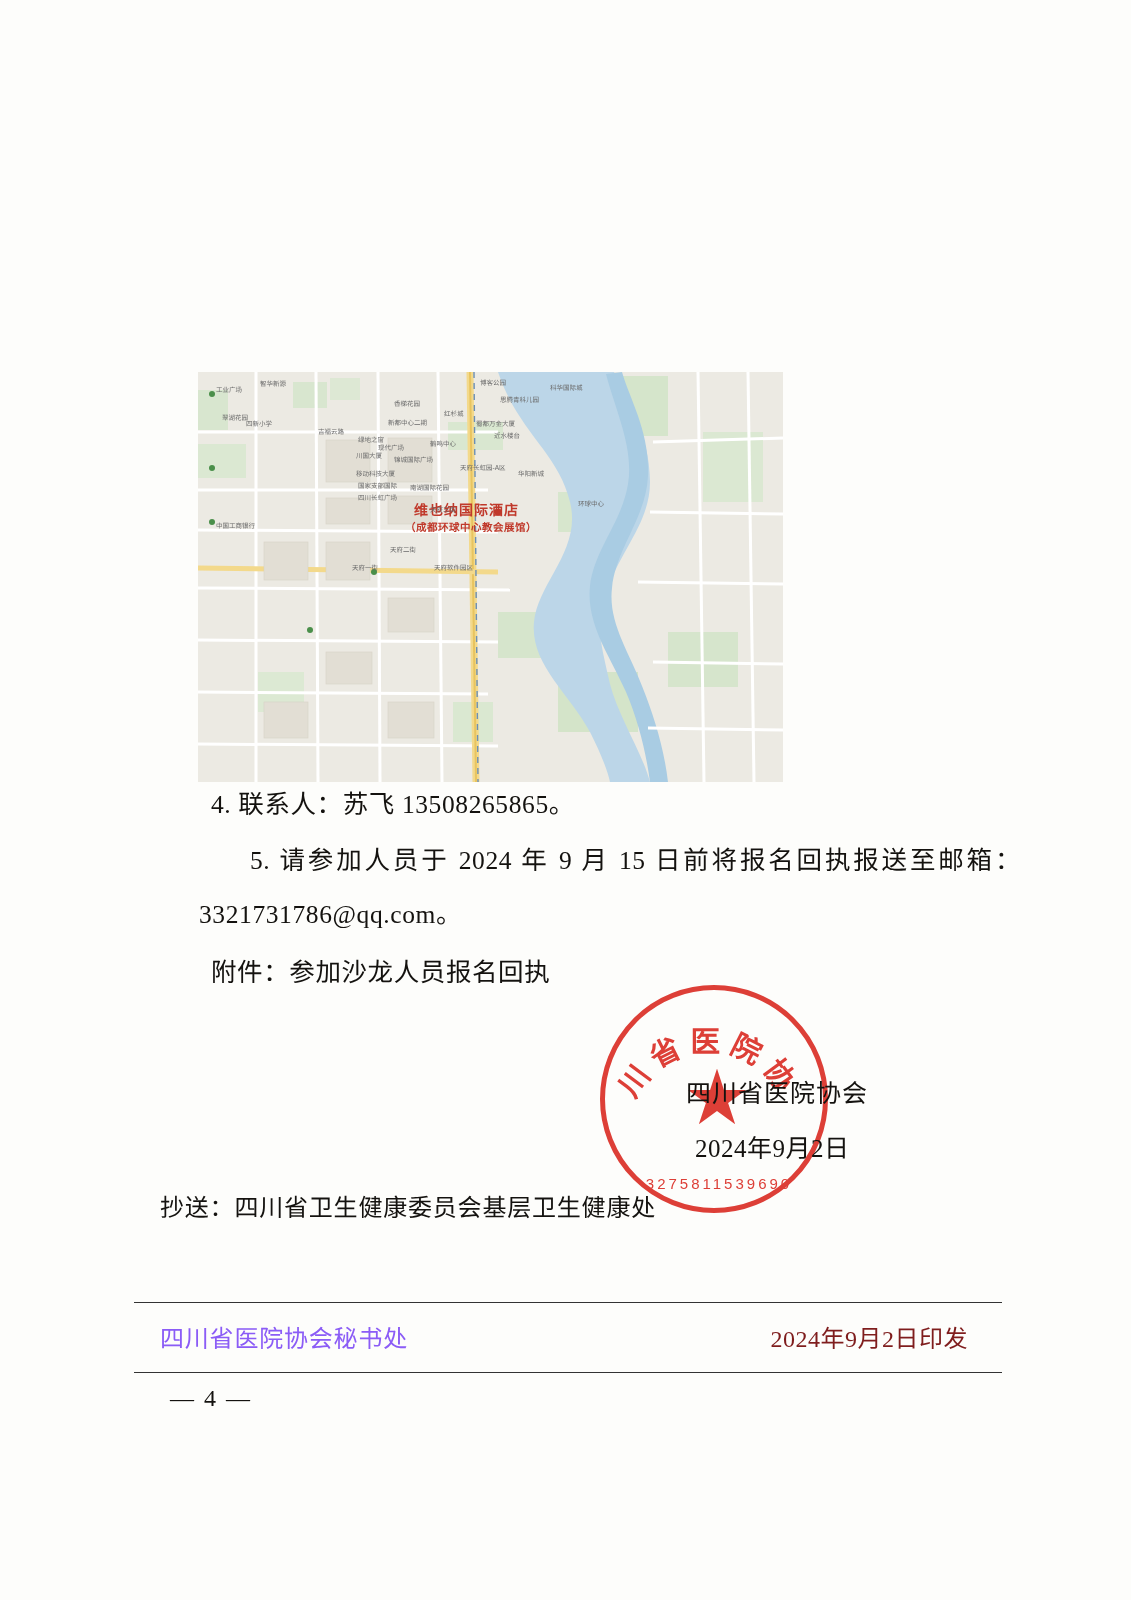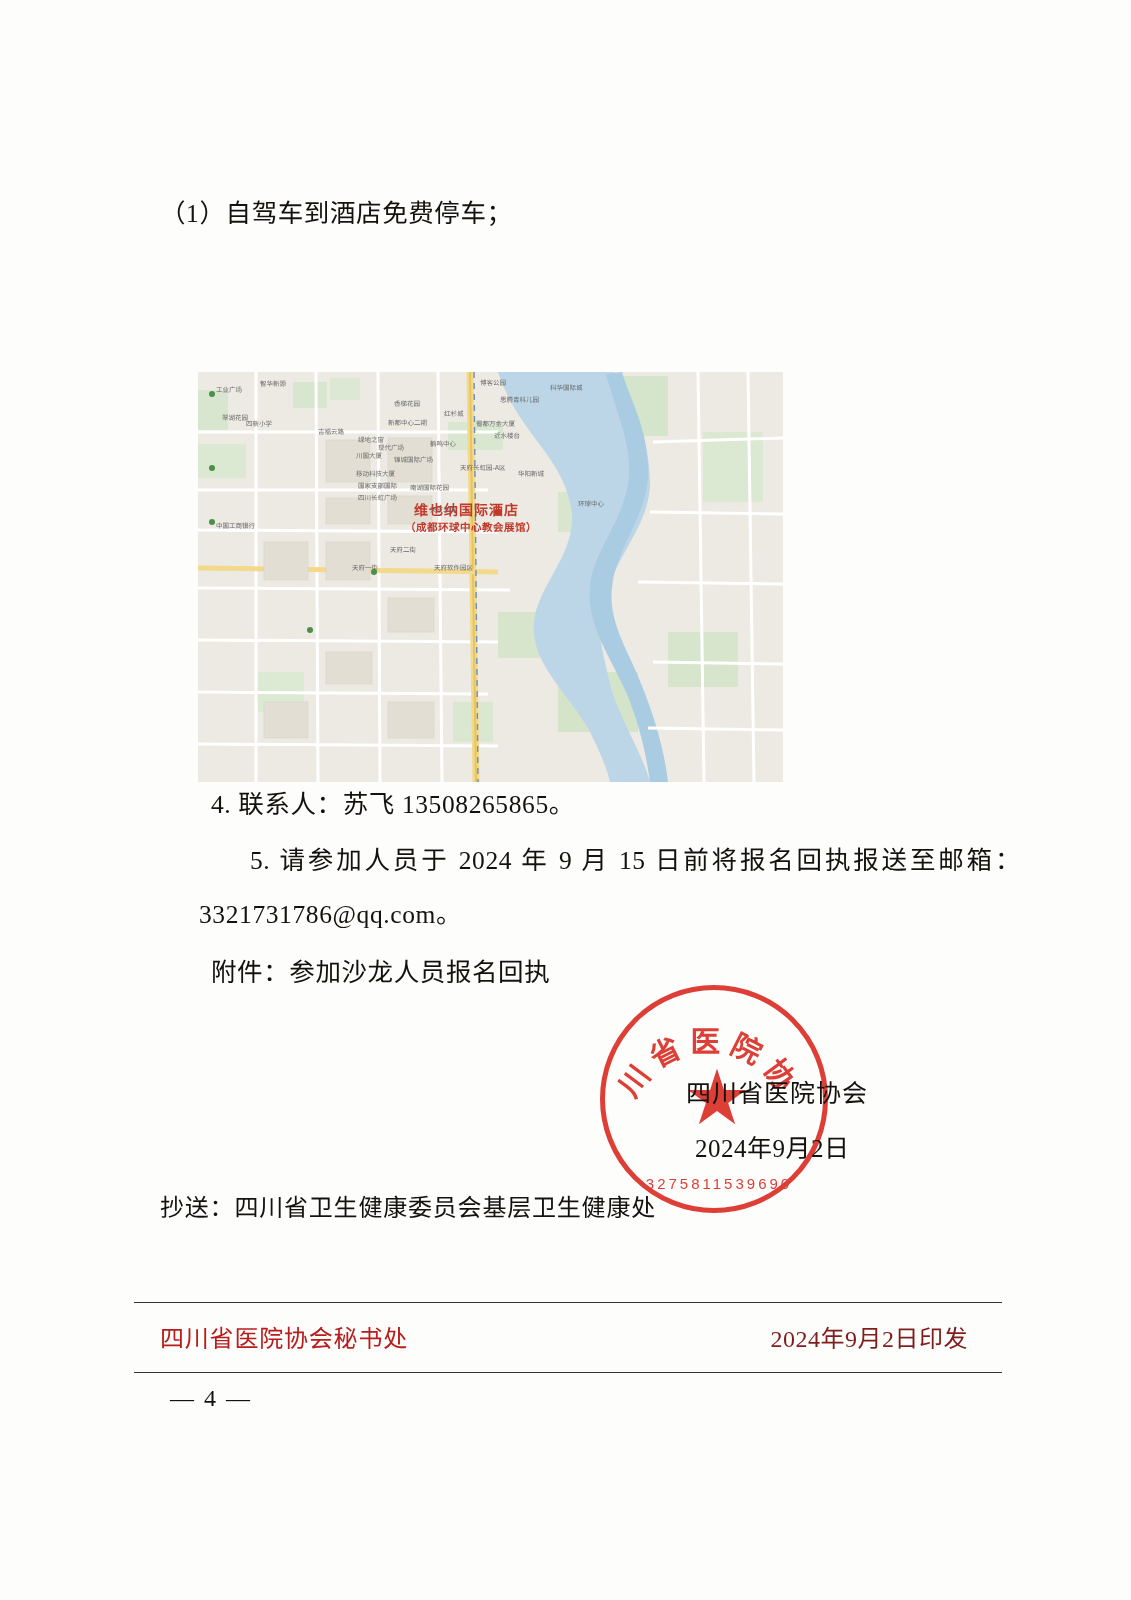--- a/index.html
+++ b/index.html
@@ -166,21 +166,21 @@
     width: 868px;
     height: 1px;
     background: #333;
   }
   .footer-left {
     position: absolute;
     left: 12px;
     top: 1319px;
     font-size: 24px;
     letter-spacing: 0.8px;
-    color: #b91c1c;
+    color: #8b5cf6;
   }
   .footer-right {
     position: absolute;
     right: 20px;
     top: 1319px;
     font-size: 24px;
     letter-spacing: 0.5px;
     color: #7f1d1d;
   }
   .page-num {
@@ -191,21 +191,20 @@
     letter-spacing: 2px;
     color: #14120f;
   }
 </style>
 </head>
 <body>
 
 <div class="page">
   <div class="content">
 
-    <div class="para p1">（1）自驾车到酒店免费停车；</div>
 
     <div class="map-wrap">
       <svg class="map-canvas" viewBox="0 0 585 410" preserveAspectRatio="none">
         <rect x="0" y="0" width="585" height="410" fill="#eceae3"></rect>
 
         <rect x="0" y="18" width="30" height="40" fill="#d8e6cf"></rect>
         <rect x="95" y="10" width="34" height="26" fill="#d8e6cf"></rect>
         <rect x="132" y="6" width="30" height="22" fill="#dde8d4"></rect>
         <rect x="400" y="4" width="70" height="60" fill="#d5e5cb"></rect>
         <rect x="330" y="20" width="40" height="30" fill="#dce8d3"></rect>

